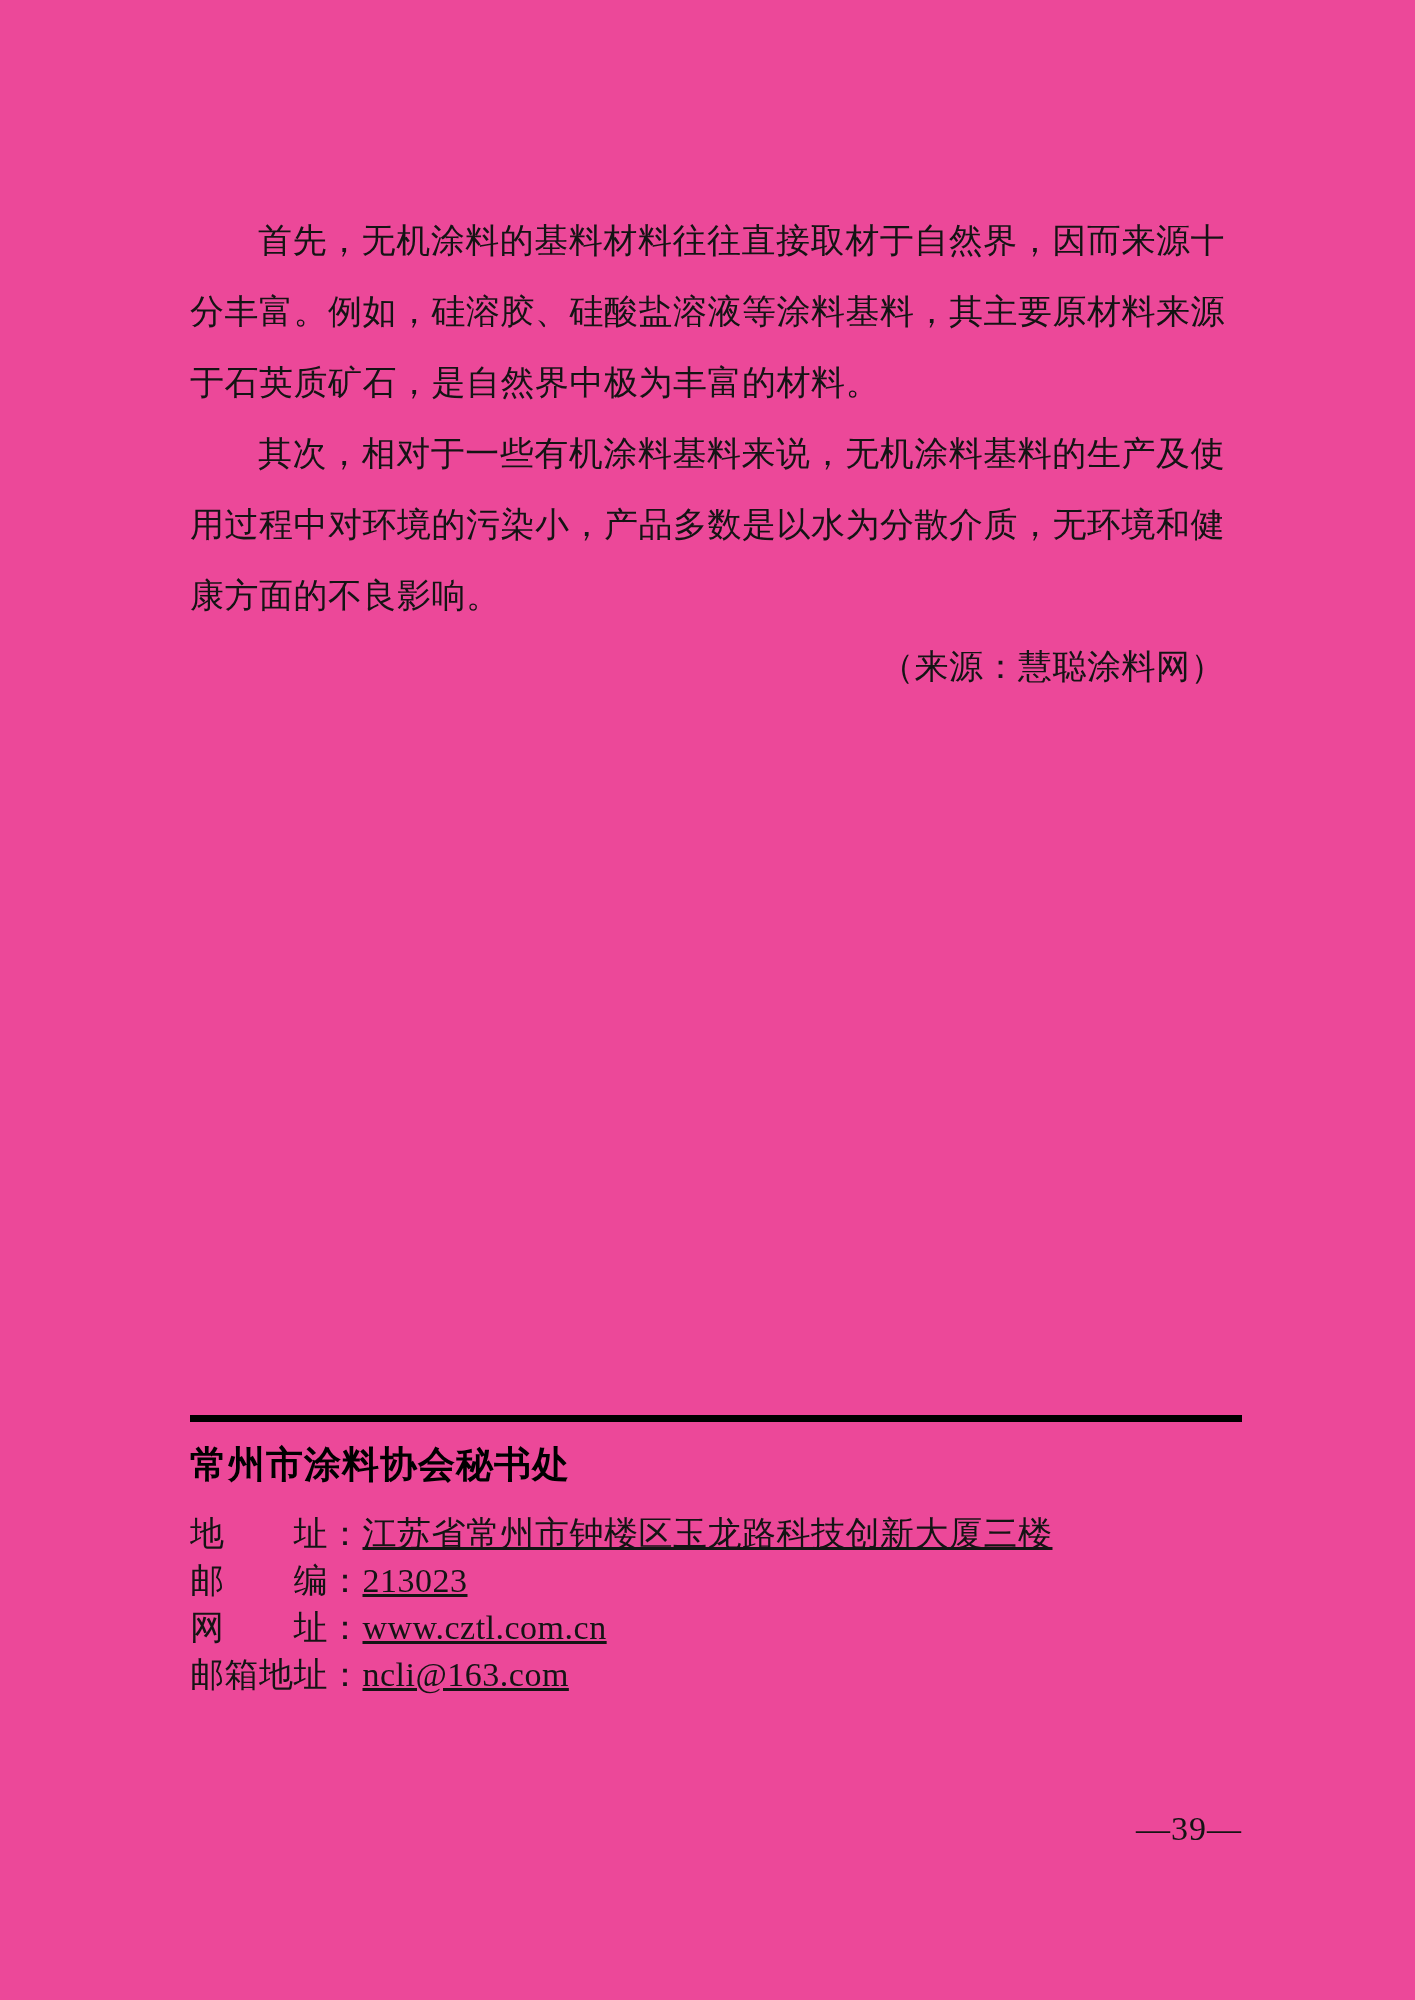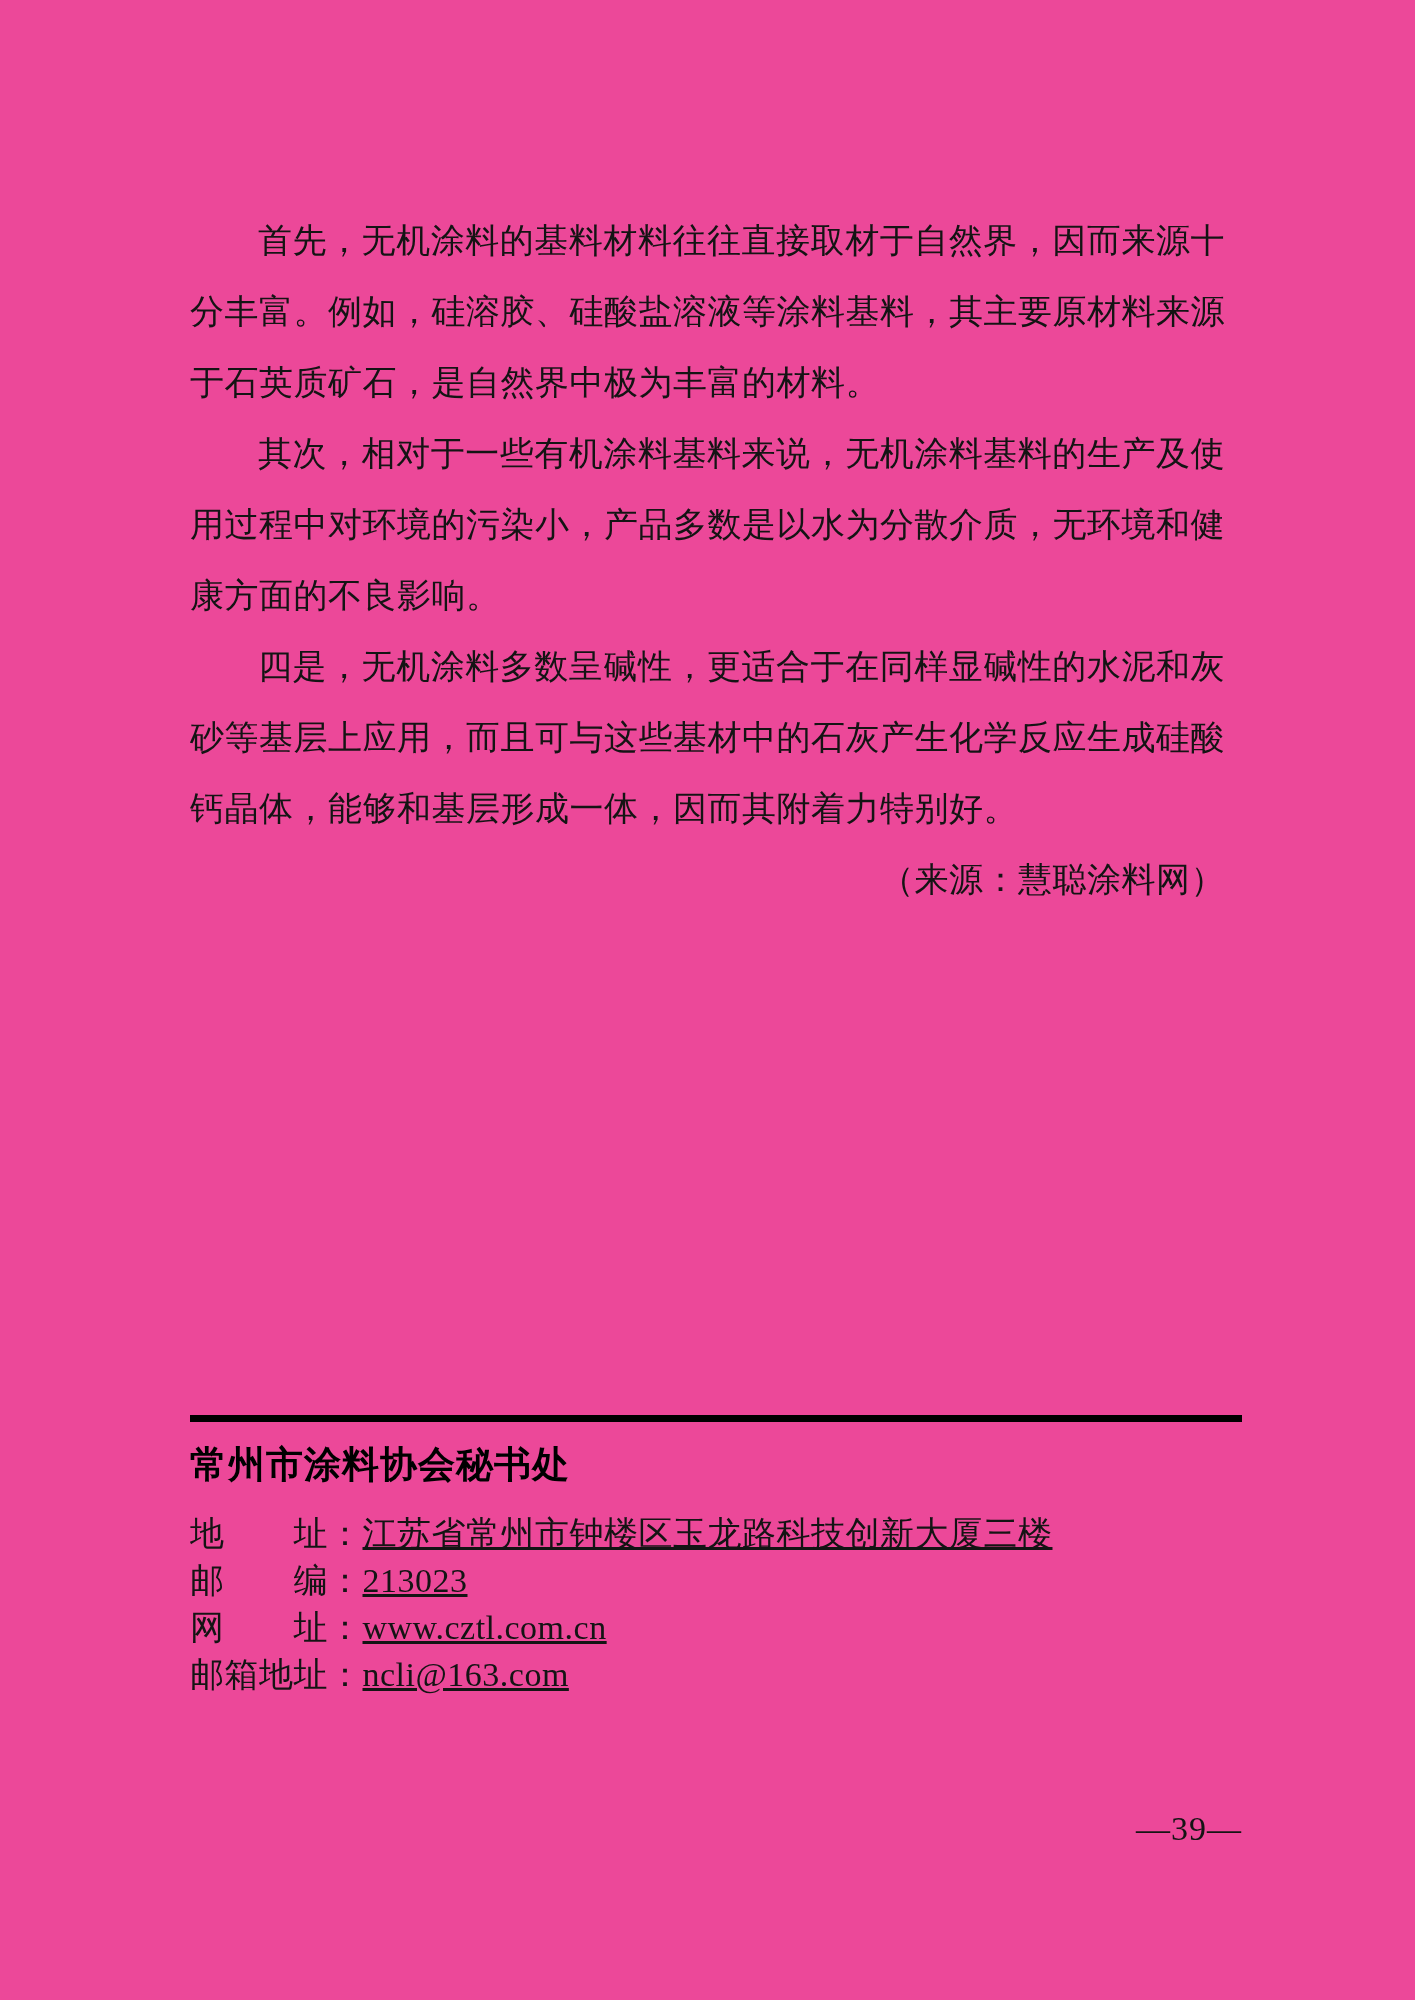--- a/index.html
+++ b/index.html
@@ -98,21 +98,20 @@
   }
 </style>
 </head>
 <body>
 
 <div class="page">
 
   <div class="body-text">
     <p class="para">首先，无机涂料的基料材料往往直接取材于自然界，因而来源十分丰富。例如，硅溶胶、硅酸盐溶液等涂料基料，其主要原材料来源于石英质矿石，是自然界中极为丰富的材料。</p>
     <p class="para">其次，相对于一些有机涂料基料来说，无机涂料基料的生产及使用过程中对环境的污染小，产品多数是以水为分散介质，无环境和健康方面的不良影响。</p>
-    <p class="para">四是，无机涂料多数呈碱性，更适合于在同样显碱性的水泥和灰砂等基层上应用，而且可与这些基材中的石灰产生化学反应生成硅酸钙晶体，能够和基层形成一体，因而其附着力特别好。</p>
     <p class="source">（来源：慧聪涂料网）</p>
   </div>
 
   <div class="rule"></div>
 
   <div class="org">常州市涂料协会秘书处</div>
 
   <div class="contacts">
     <div class="crow">
       <span class="clabel">地　　址：</span><span class="cvalue">江苏省常州市钟楼区玉龙路科技创新大厦三楼</span>

